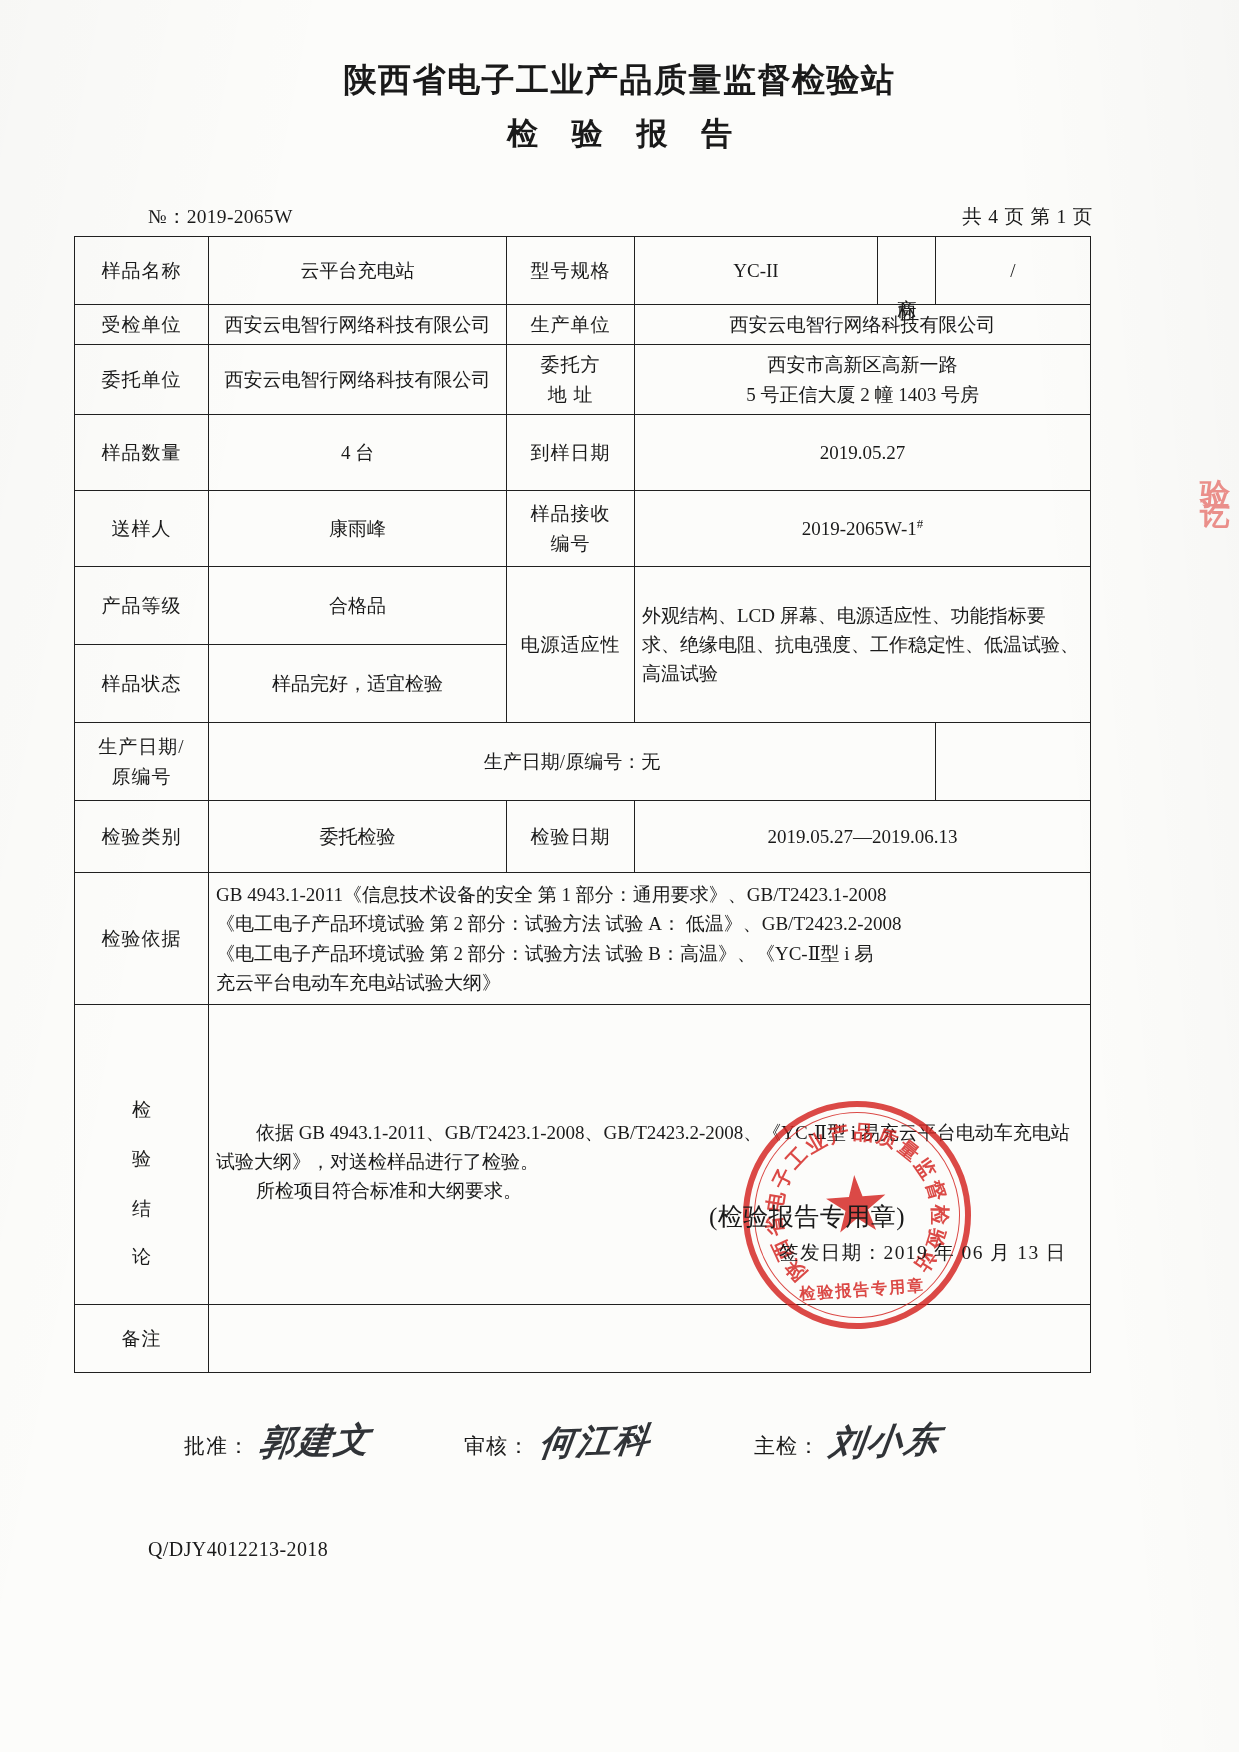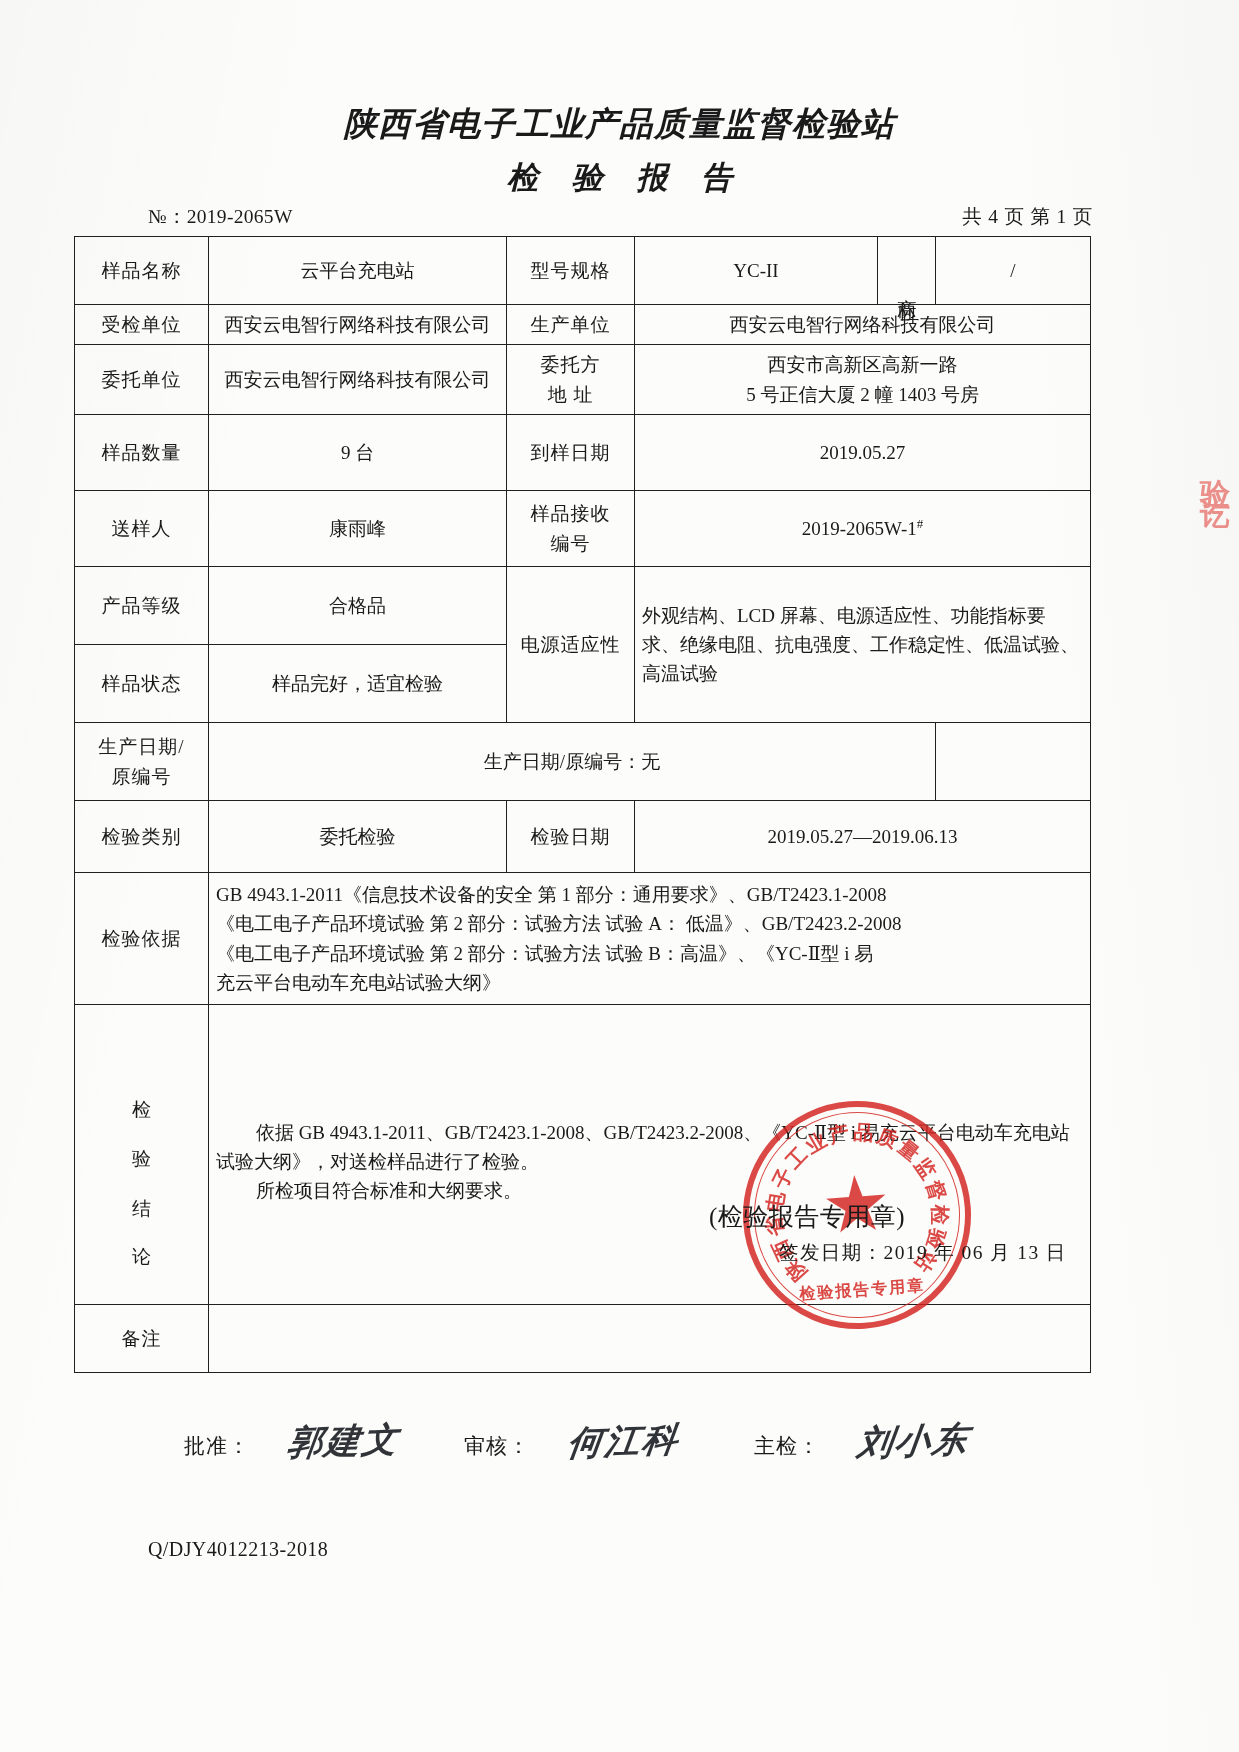--- a/index.html
+++ b/index.html
@@ -14,21 +14,21 @@
     overflow: hidden;
   }
   .page {
     position: absolute;
     inset: 0;
     background:
       linear-gradient(101deg, rgba(0,0,0,0.018) 0%, rgba(0,0,0,0) 22%),
       linear-gradient(265deg, rgba(0,0,0,0.022) 0%, rgba(0,0,0,0) 18%),
       #fcfcfa;
   }
-  .header { text-align: center; padding-top: 104px; font-style: italic; }
+  .header { text-align: center; padding-top: 60px; }
   .title-main {
     font-size: 33px;
     font-weight: bold;
     letter-spacing: 1.5px;
     line-height: 1.25;
   }
   .title-sub {
     font-size: 31px;
     font-weight: bold;
     letter-spacing: 13px;
@@ -166,21 +166,21 @@
   }
 
   .signature-row {
     position: absolute;
     left: 74px;
     top: 1418px;
     width: 1016px;
     height: 80px;
     font-size: 21px;
   }
-  .sig { position: absolute; top: 0; display: flex; align-items: baseline; gap: 28px; }
+  .sig { position: absolute; top: 0; display: flex; align-items: baseline; }
   .sig-approve { left: 110px; }
   .sig-review  { left: 390px; justify-content: center; }
   .sig-chief   { left: 680px; }
   .sig-label { letter-spacing: 1px; }
   .handwrite {
     font-family: "DejaVu Serif", serif;
     font-style: italic;
     font-weight: bold;
     font-size: 35px;
     margin-left: 10px;
@@ -248,21 +248,21 @@
       <td class="lbl">委托方
 地 址</td>
       <td class="val-c" colspan="3">
         <div>西安市高新区高新一路</div>
         <div>5 号正信大厦 2 幢 1403 号房</div>
       </td>
     </tr>
 
     <tr>
       <td class="lbl" style="height:76px">样品数量</td>
-      <td class="val-c">9 台</td>
+      <td class="val-c">4 台</td>
       <td class="lbl">到样日期</td>
       <td class="val-c" colspan="3">2019.05.27</td>
     </tr>
 
     <tr>
       <td class="lbl" style="height:76px">送样人</td>
       <td class="val-c">康雨峰</td>
       <td class="lbl">样品接收
 编号</td>
       <td class="val-c" colspan="3">

